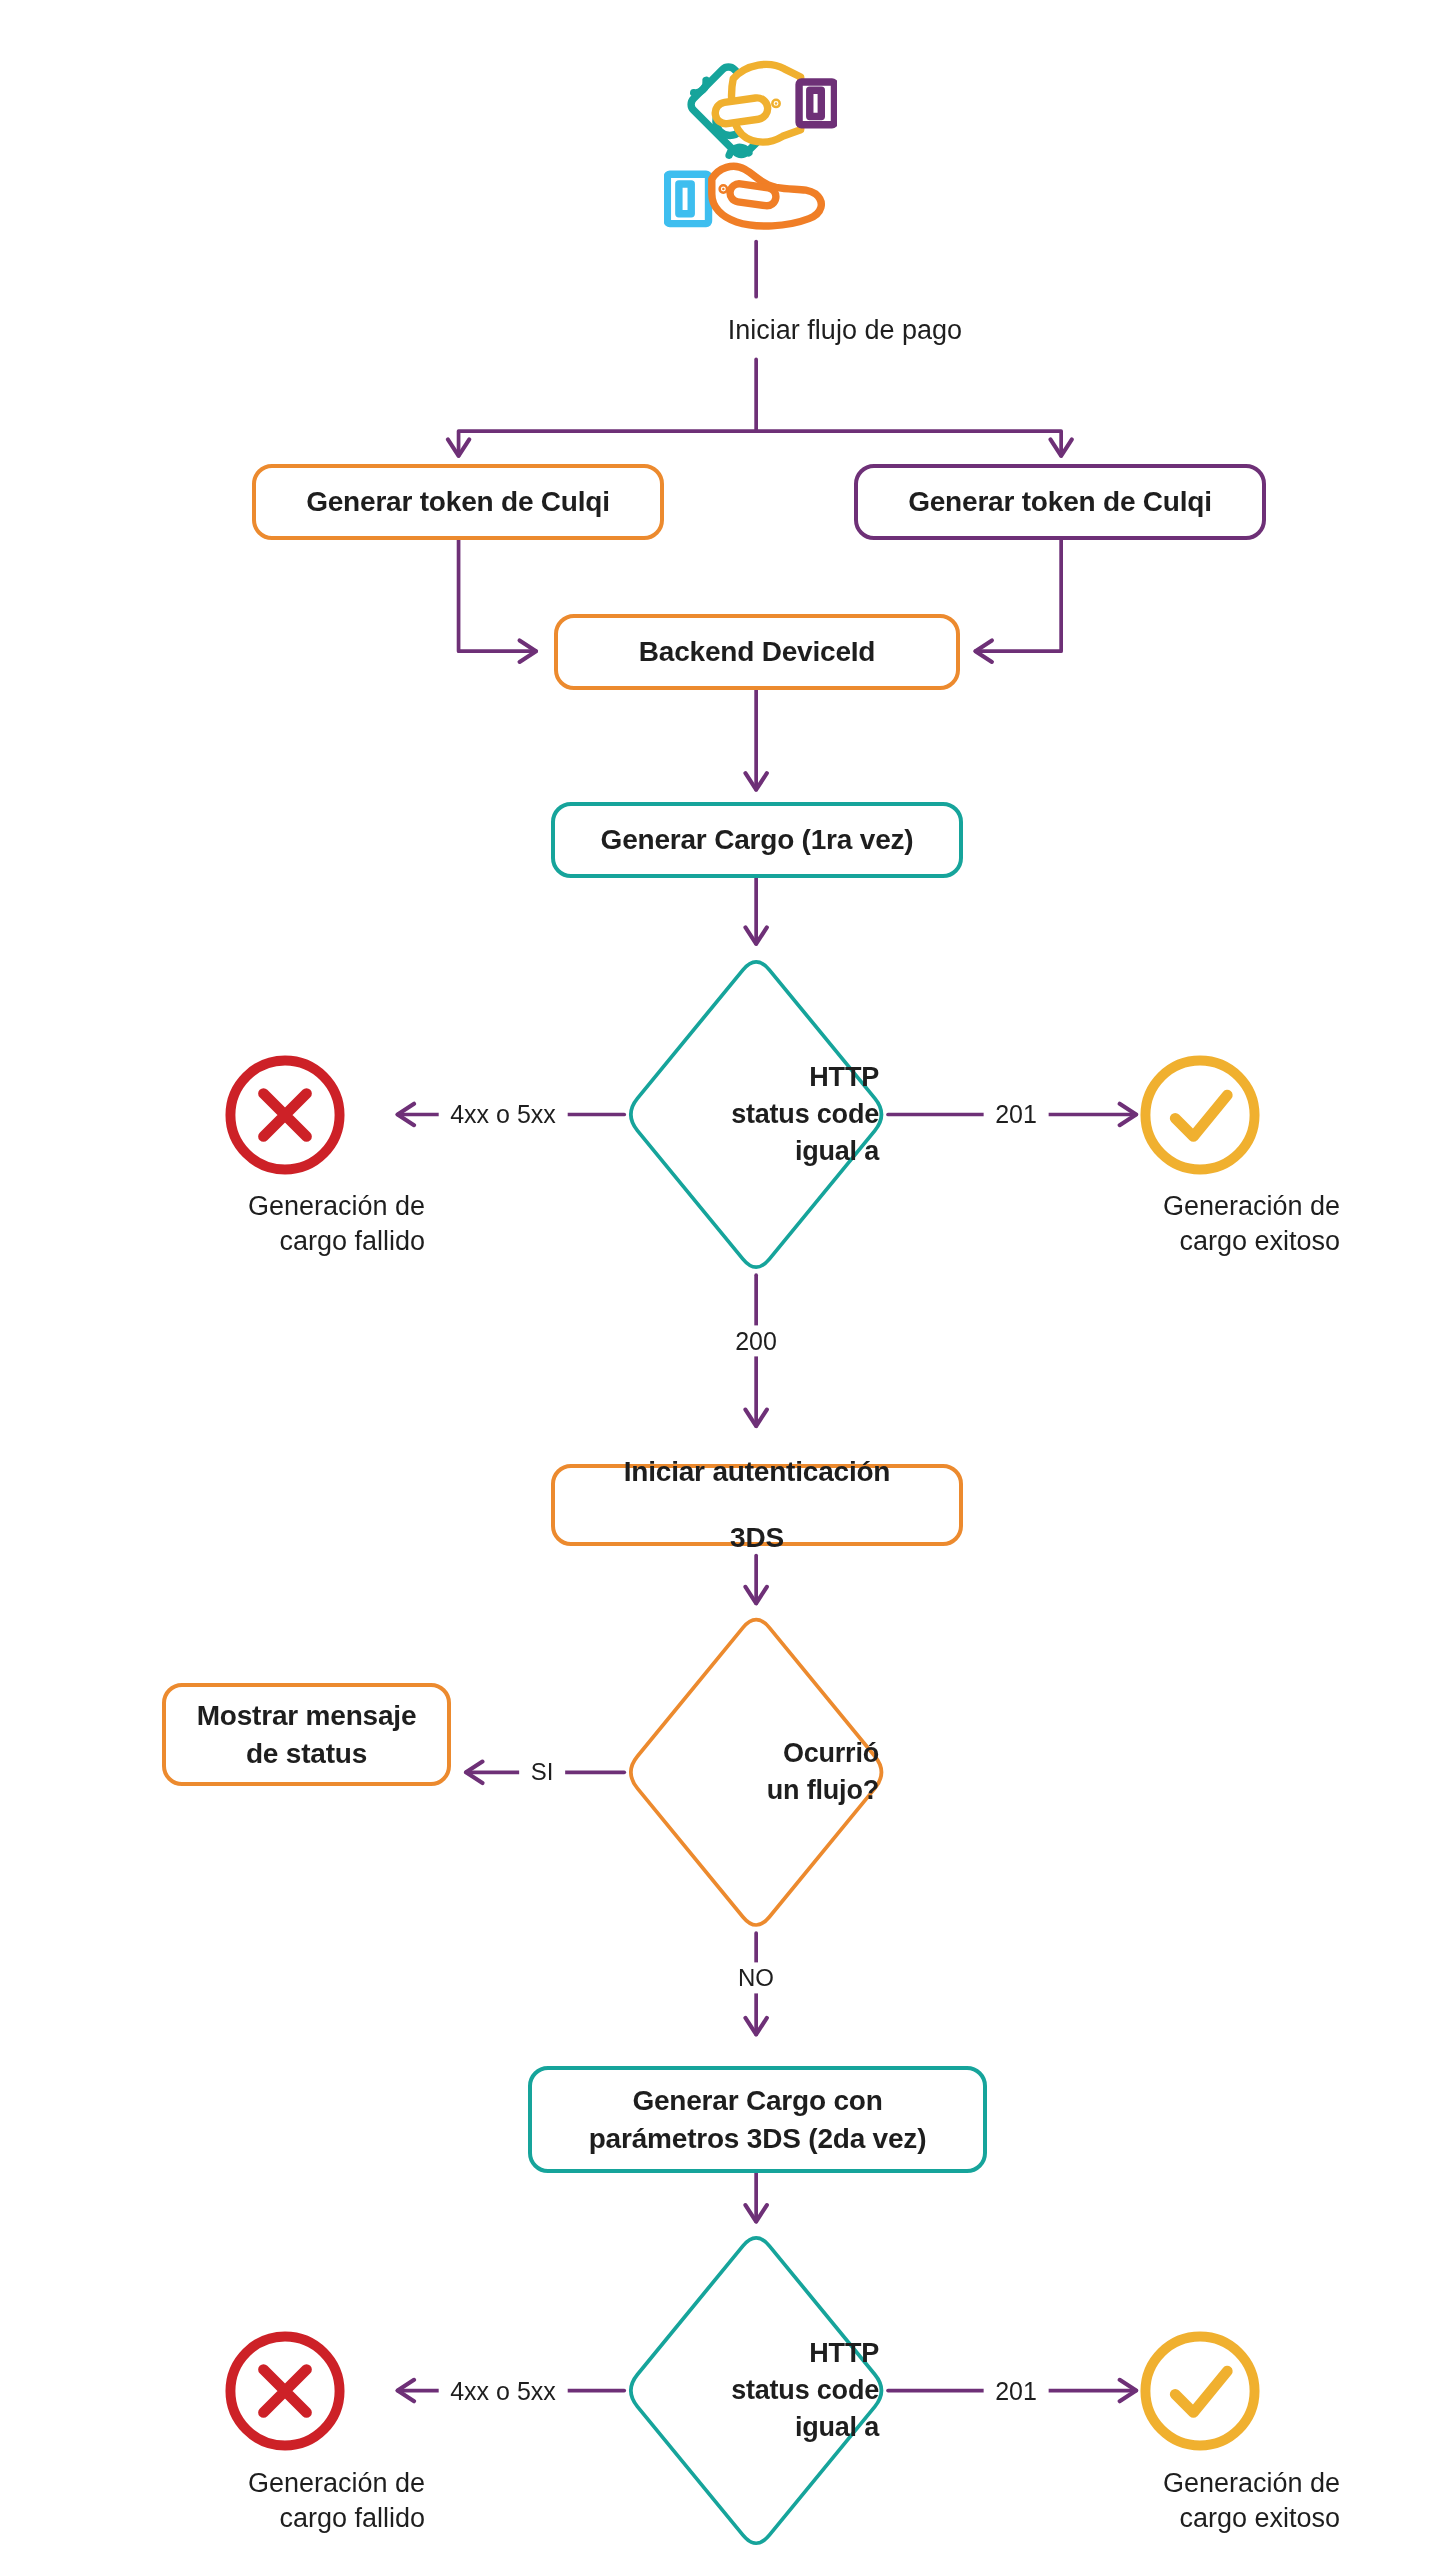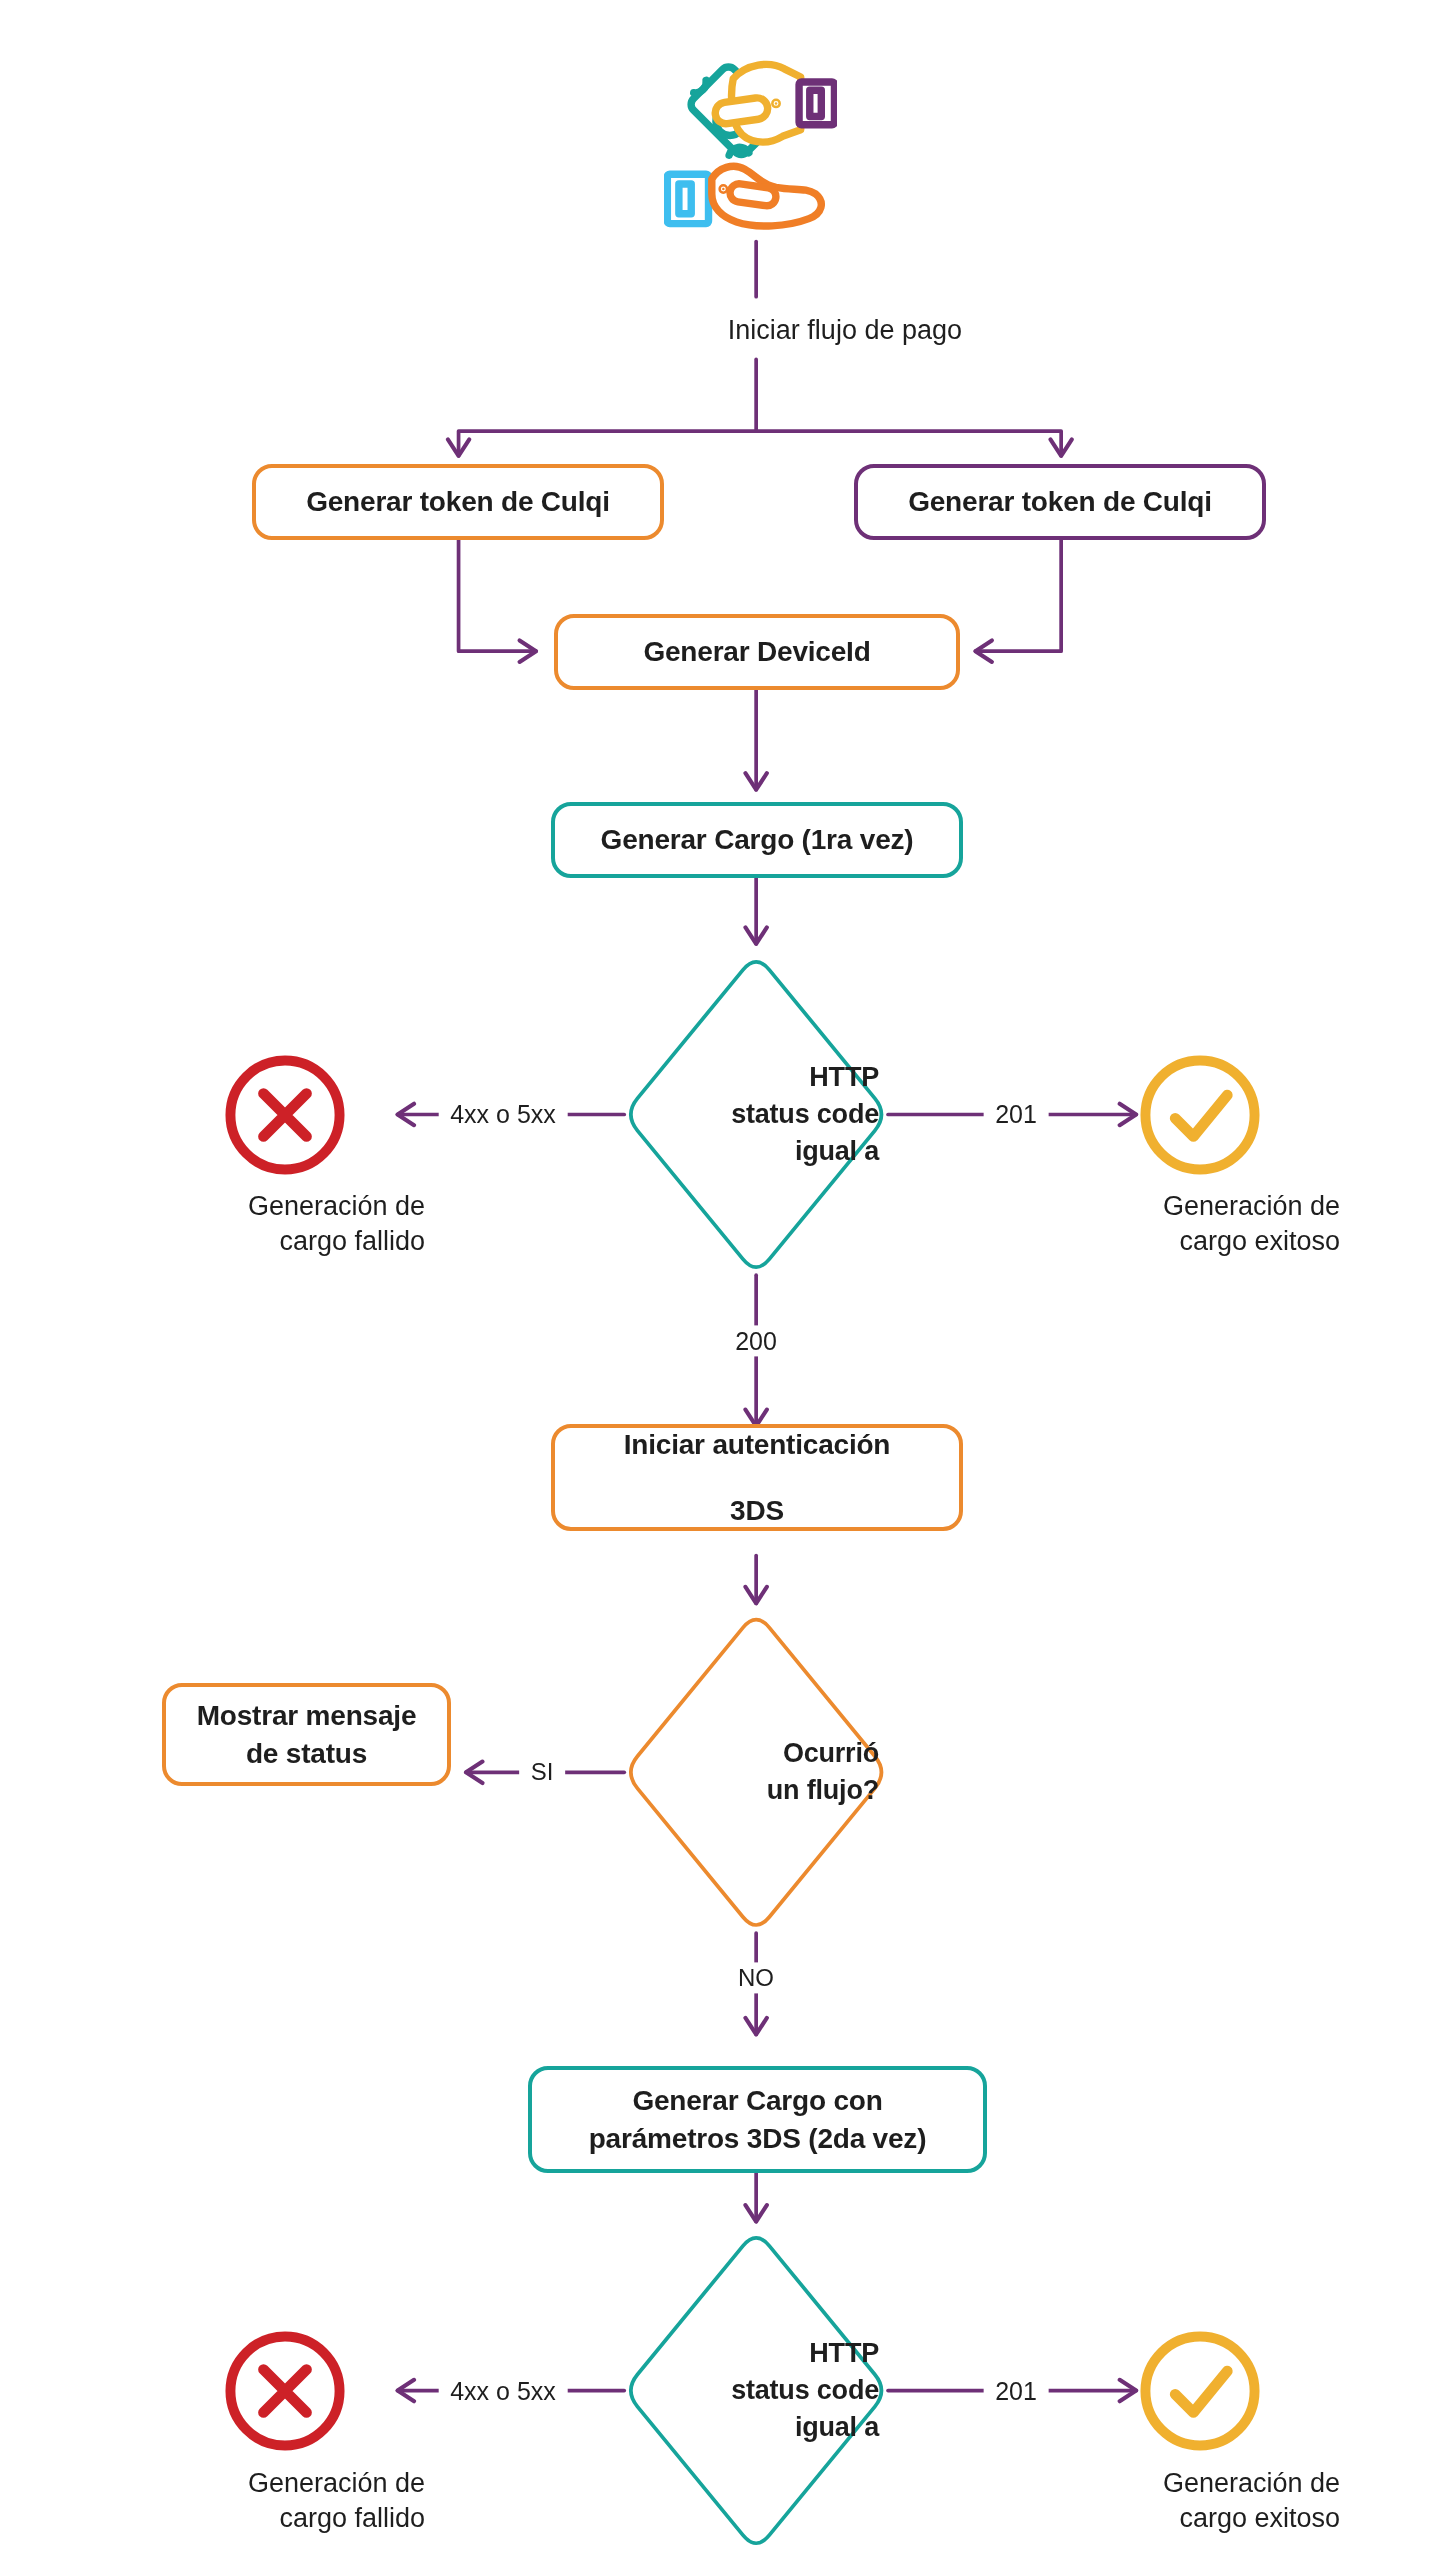--- a/index.html
+++ b/index.html
@@ -164,28 +164,28 @@
 
   <div class="node-box b-orange" style="left:252px;top:464px;width:412px;height:76px;">
     <span>Generar token de Culqi</span>
   </div>
 
   <div class="node-box b-purple" style="left:854px;top:464px;width:412px;height:76px;">
     <span>Generar token de Culqi</span>
   </div>
 
   <div class="node-box b-orange" style="left:554px;top:614px;width:406px;height:76px;">
-    <span>Generar DeviceId</span>
+    <span>Backend DeviceId</span>
   </div>
 
   <div class="node-box b-teal" style="left:551px;top:802px;width:412px;height:76px;">
     <span>Generar Cargo (1ra vez)</span>
   </div>
 
-  <div class="node-box b-orange" style="left:551px;top:1424px;width:412px;height:107px;gap:28px;">
+  <div class="node-box b-orange" style="left:551px;top:1464px;width:412px;height:82px;gap:28px;">
     <span>Iniciar autenticación</span>
     <span>3DS</span>
   </div>
 
   <div class="node-box b-orange" style="left:162px;top:1683px;width:289px;height:103px;">
     <span>Mostrar mensaje</span>
     <span>de status</span>
   </div>
 
   <div class="node-box b-teal" style="left:528px;top:2066px;width:459px;height:107px;">

